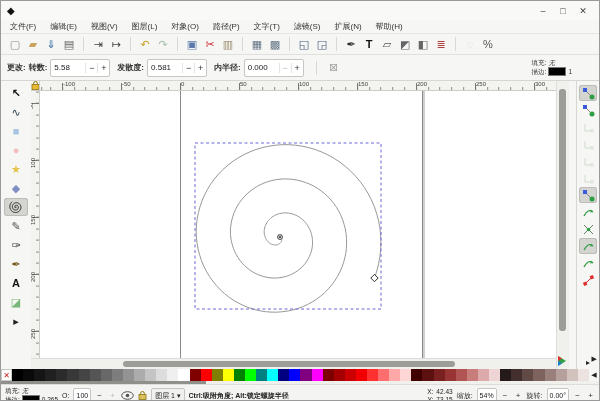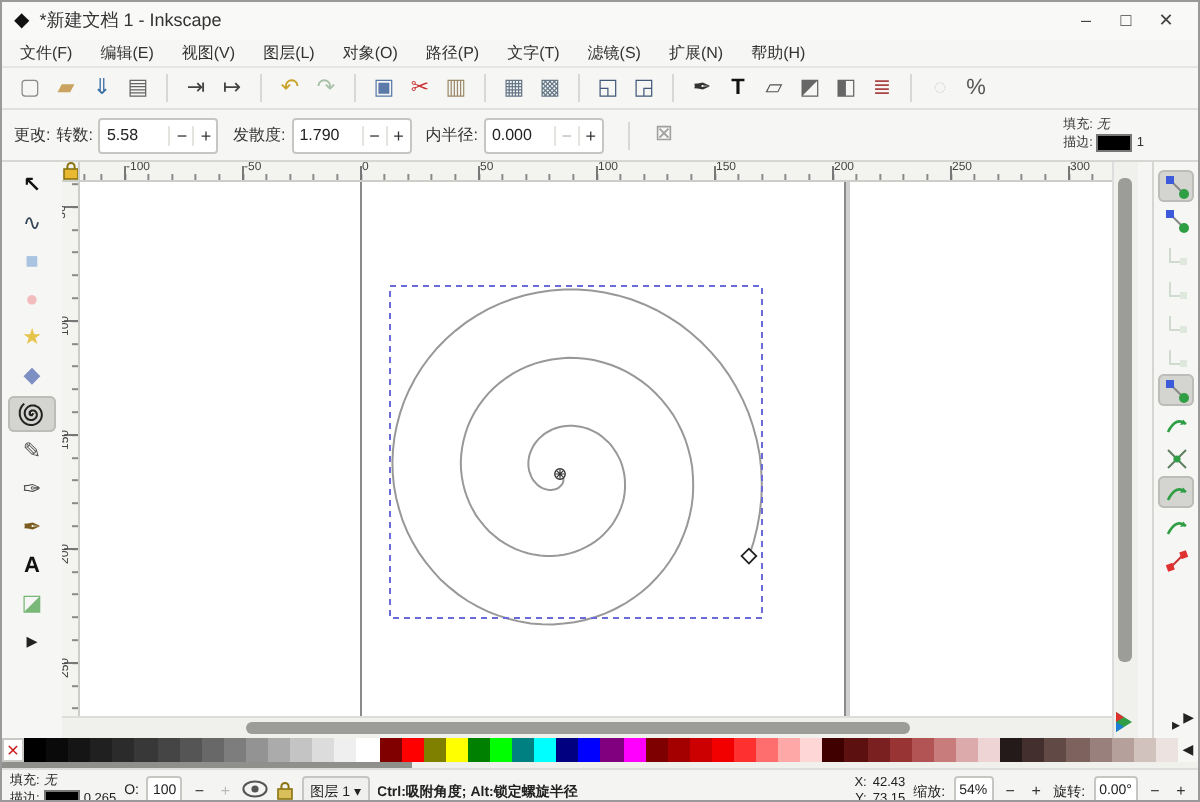--- a/index.html
+++ b/index.html
@@ -14,21 +14,21 @@
   .menubar{height:13px;display:flex;align-items:center;padding-left:2px;}
   .menu-item{padding:1px 7px;font-size:8px;color:#333;}
   .cmdbar{height:20px;display:flex;align-items:center;padding:0 5px;
           border-top:1px solid #e6e6e3;border-bottom:1px solid #e0e0dd;}
   .gi{display:inline-flex;align-items:center;justify-content:center;width:18px;height:17px;
       font-size:11px;line-height:1;border-radius:2px;}
   .gi.dis{opacity:.4;}
   .vsep{width:1px;height:14px;background:#d8d8d4;margin:0 5px;}
   .optbar{height:25px;display:flex;align-items:center;gap:3px;padding:0 6px;
           border-bottom:1px solid #d6d6d2;position:relative;background:#f6f6f4;}
-  .opt-label{font-size:8px;color:#333;white-space:nowrap;}
+  .opt-label{font-size:8px;color:#333;white-space:nowrap;font-weight:bold;}
   .spinbox{display:flex;align-items:center;background:#fff;border:1px solid #c6c6c2;
            border-radius:2px;height:16px;margin-right:4px;}
   .spin-val{width:28px;padding:0 3px;font-size:8px;}
   .spin-btn{width:11px;text-align:center;color:#333;font-size:9px;border-left:1px solid #e4e4e0;}
   .spin-btn.dis{color:#bbb;}
   .style-ind{position:absolute;right:27px;top:3px;font-size:6.5px;line-height:9px;color:#333;}
   .style-ind .row{display:flex;align-items:center;gap:2px;}
   .sw{display:inline-block;width:16px;height:7px;border:1px solid #777;}
   .main{display:flex;height:288px;}
   .toolbox{width:30px;display:flex;flex-direction:column;align-items:center;padding-top:3px;gap:1px;background:#f6f6f4;}
@@ -94,21 +94,20 @@
   .hint{flex:1;color:#222;font-size:7px;white-space:nowrap;overflow:hidden;}
   .xy{display:flex;flex-direction:column;line-height:8px;font-size:6.5px;text-align:right;}
   .xy .r{display:flex;gap:3px;justify-content:flex-end;}
   .b{font-weight:bold;}
 </style>
 </head>
 <body>
 
 <div class="titlebar">
   <span class="app-logo">◆</span>
-  <span class="title-text">*新建文档 1 - Inkscape</span>
   <span class="win-btns">
       <span class="win-btn">–</span>
       <span class="win-btn">□</span>
       <span class="win-btn">✕</span>
     </span>
 </div>
 
 <div class="menubar">
     <span class="menu-item">文件(F)</span>
     <span class="menu-item">编辑(E)</span>
@@ -159,21 +158,21 @@
   <span class="opt-label">更改:</span>
   <span id="opt-fields" style="display:flex;align-items:center;gap:3px;">
       <span class="opt-label">转数:</span>
       <span class="spinbox">
         <span class="spin-val">5.58</span>
         <span class="spin-btn">−</span>
         <span class="spin-btn">+</span>
       </span>
       <span class="opt-label">发散度:</span>
       <span class="spinbox">
-        <span class="spin-val">1.790</span>
+        <span class="spin-val">0.581</span>
         <span class="spin-btn">−</span>
         <span class="spin-btn">+</span>
       </span>
       <span class="opt-label">内半径:</span>
       <span class="spinbox">
         <span class="spin-val">0.000</span>
         <span class="spin-btn dis">−</span>
         <span class="spin-btn">+</span>
       </span>
     </span>

